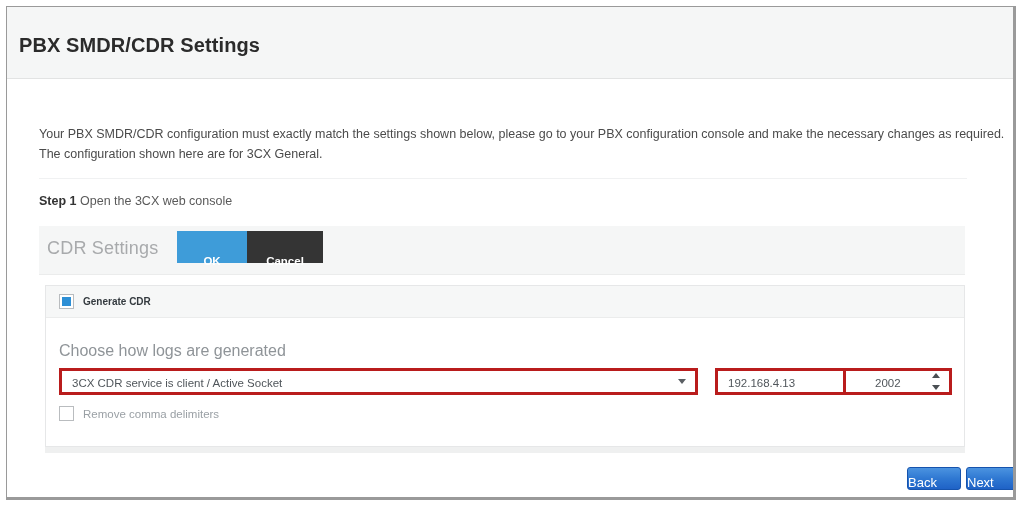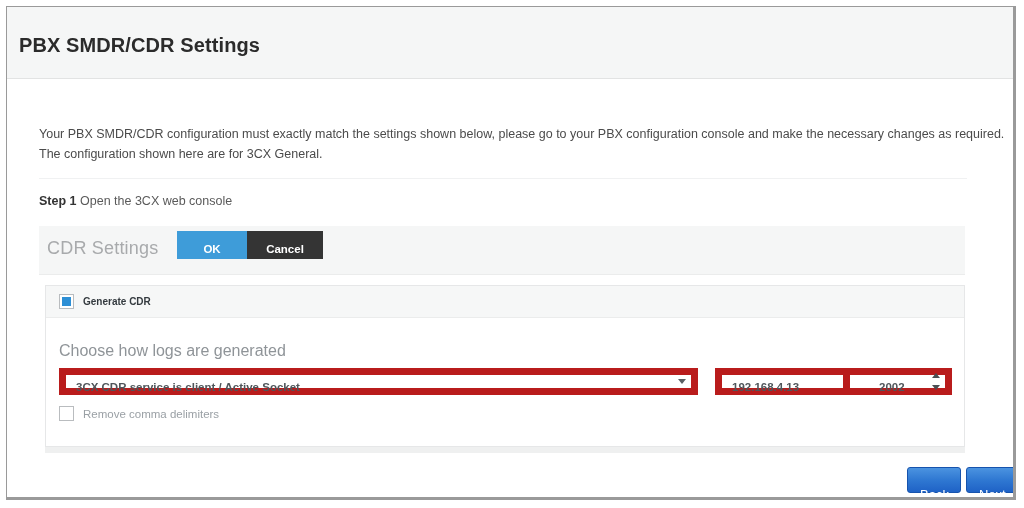--- a/index.html
+++ b/index.html
@@ -87,21 +87,21 @@
   .tb-btn {
     position: absolute;
     top: 5px;
     height: 28px;
     border: 0;
     font-size: 11.5px;
     font-weight: bold;
     color: #ffffff;
     cursor: pointer;
     font-family: "Liberation Sans", sans-serif;
-    padding: 4px;
+    padding: 16px;
     line-height: 28px;
     text-align: center;
   }
   #ok-button    { left: 138px; width: 70px; background: #3e9cd9; }
   #cancel-button{ left: 208px; width: 76px; background: #343434; }
 
   
   #settings-card {
     position: absolute;
     left: 38px; top: 278px;
@@ -149,27 +149,26 @@
     position: absolute;
     left: 13px; top: 24px;
     font-size: 16px;
     color: #8f9498;
   }
 
   .ctl {
     position: absolute;
     height: 27px;
     background: #ffffff;
-    border: 7px solid #b91c1c;
+    border: 3px solid #b91c1c;
     font-size: 11.5px;
     color: #50565b;
     font-family: "Liberation Sans", sans-serif;
     padding: 0 10px;
     line-height: 25px;
-    font-weight: bold;
   }
   #log-mode-select {
     left: 13px; top: 50px;
     width: 639px;
   }
   #log-mode-arrow {
     position: absolute;
     left: 632px; top: 61px;
     width: 0; height: 0;
     border-left: 4px solid transparent;
@@ -225,21 +224,21 @@
     position: absolute;
     top: 460px;
     height: 23px;
     border: 1px solid #1653ad;
     border-radius: 3px;
     background: linear-gradient(180deg, #4b93e0 0%, #2f78d2 50%, #1f62c6 100%);
     color: #ffffff;
     font-size: 13px;
     font-family: "Liberation Sans", sans-serif;
     cursor: pointer;
-    padding: 12px;
+    padding: 0;
     line-height: 30px;
     text-align: left;
   }
   #back-button { left: 900px; width: 54px; }
   #next-button { left: 959px; width: 51px; }
 </style>
 </head>
 <body>
 
 <div id="window-frame">

